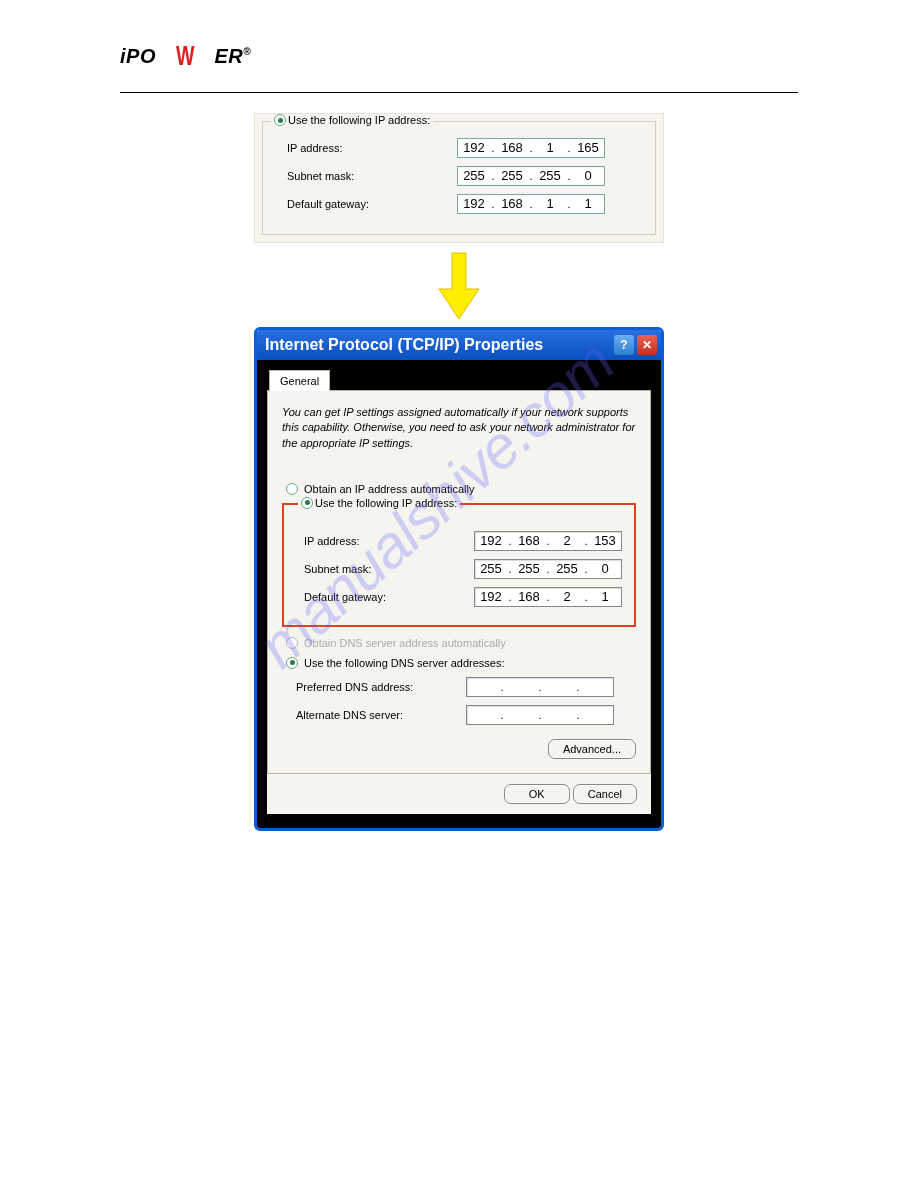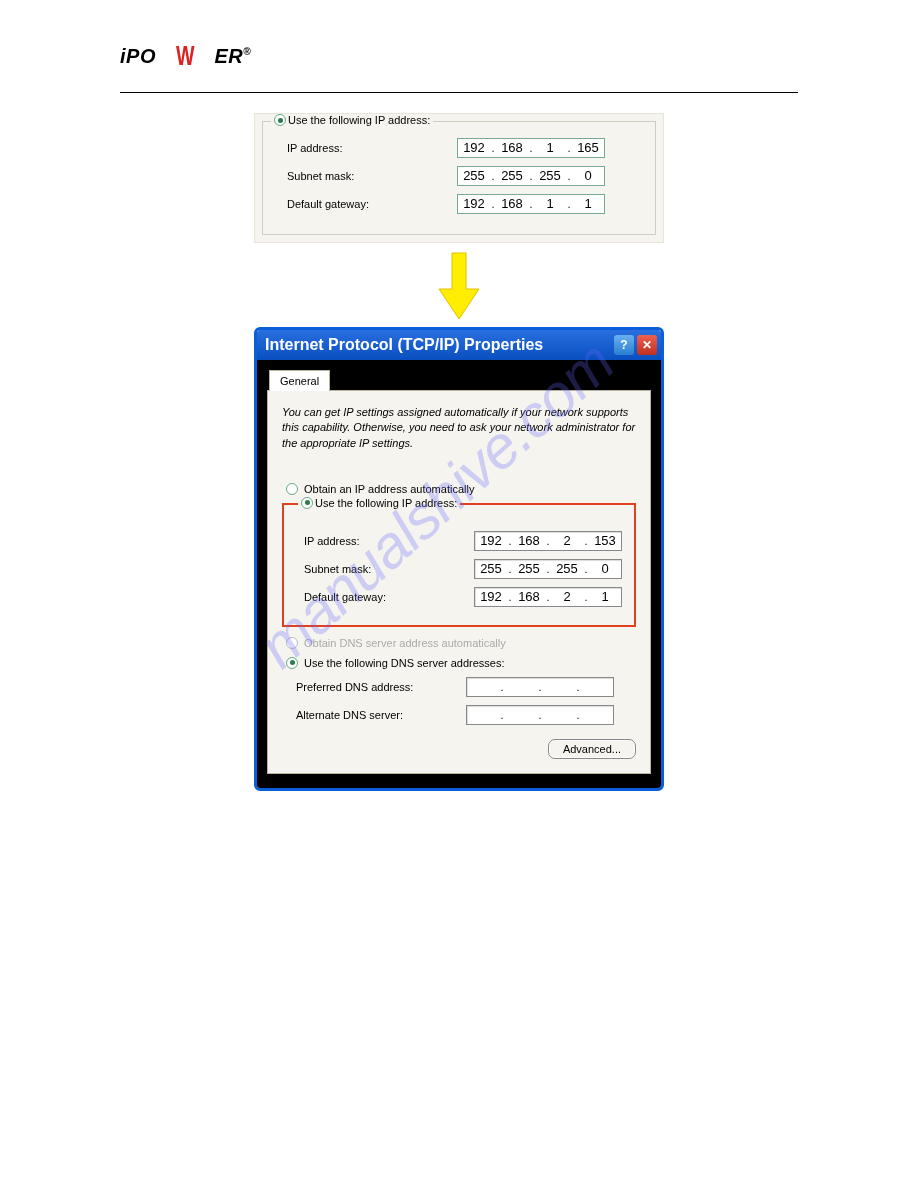--- a/index.html
+++ b/index.html
@@ -201,17 +201,21 @@
               <span class="oct"></span>
               <span class="dot">.</span>
               <span class="oct"></span>
             </span>
         </div>
 
         <div class="btn-row">
           <button class="btn">Advanced...</button>
         </div>
       </div>
+      <div class="bottom-row">
+        <button class="btn" style="padding:3px 24px">OK</button>
+        <button class="btn">Cancel</button>
+      </div>
     </div>
   </div>
 </div>
 
 <div class="watermark">manualshive.com</div>
 
 </body></html>

